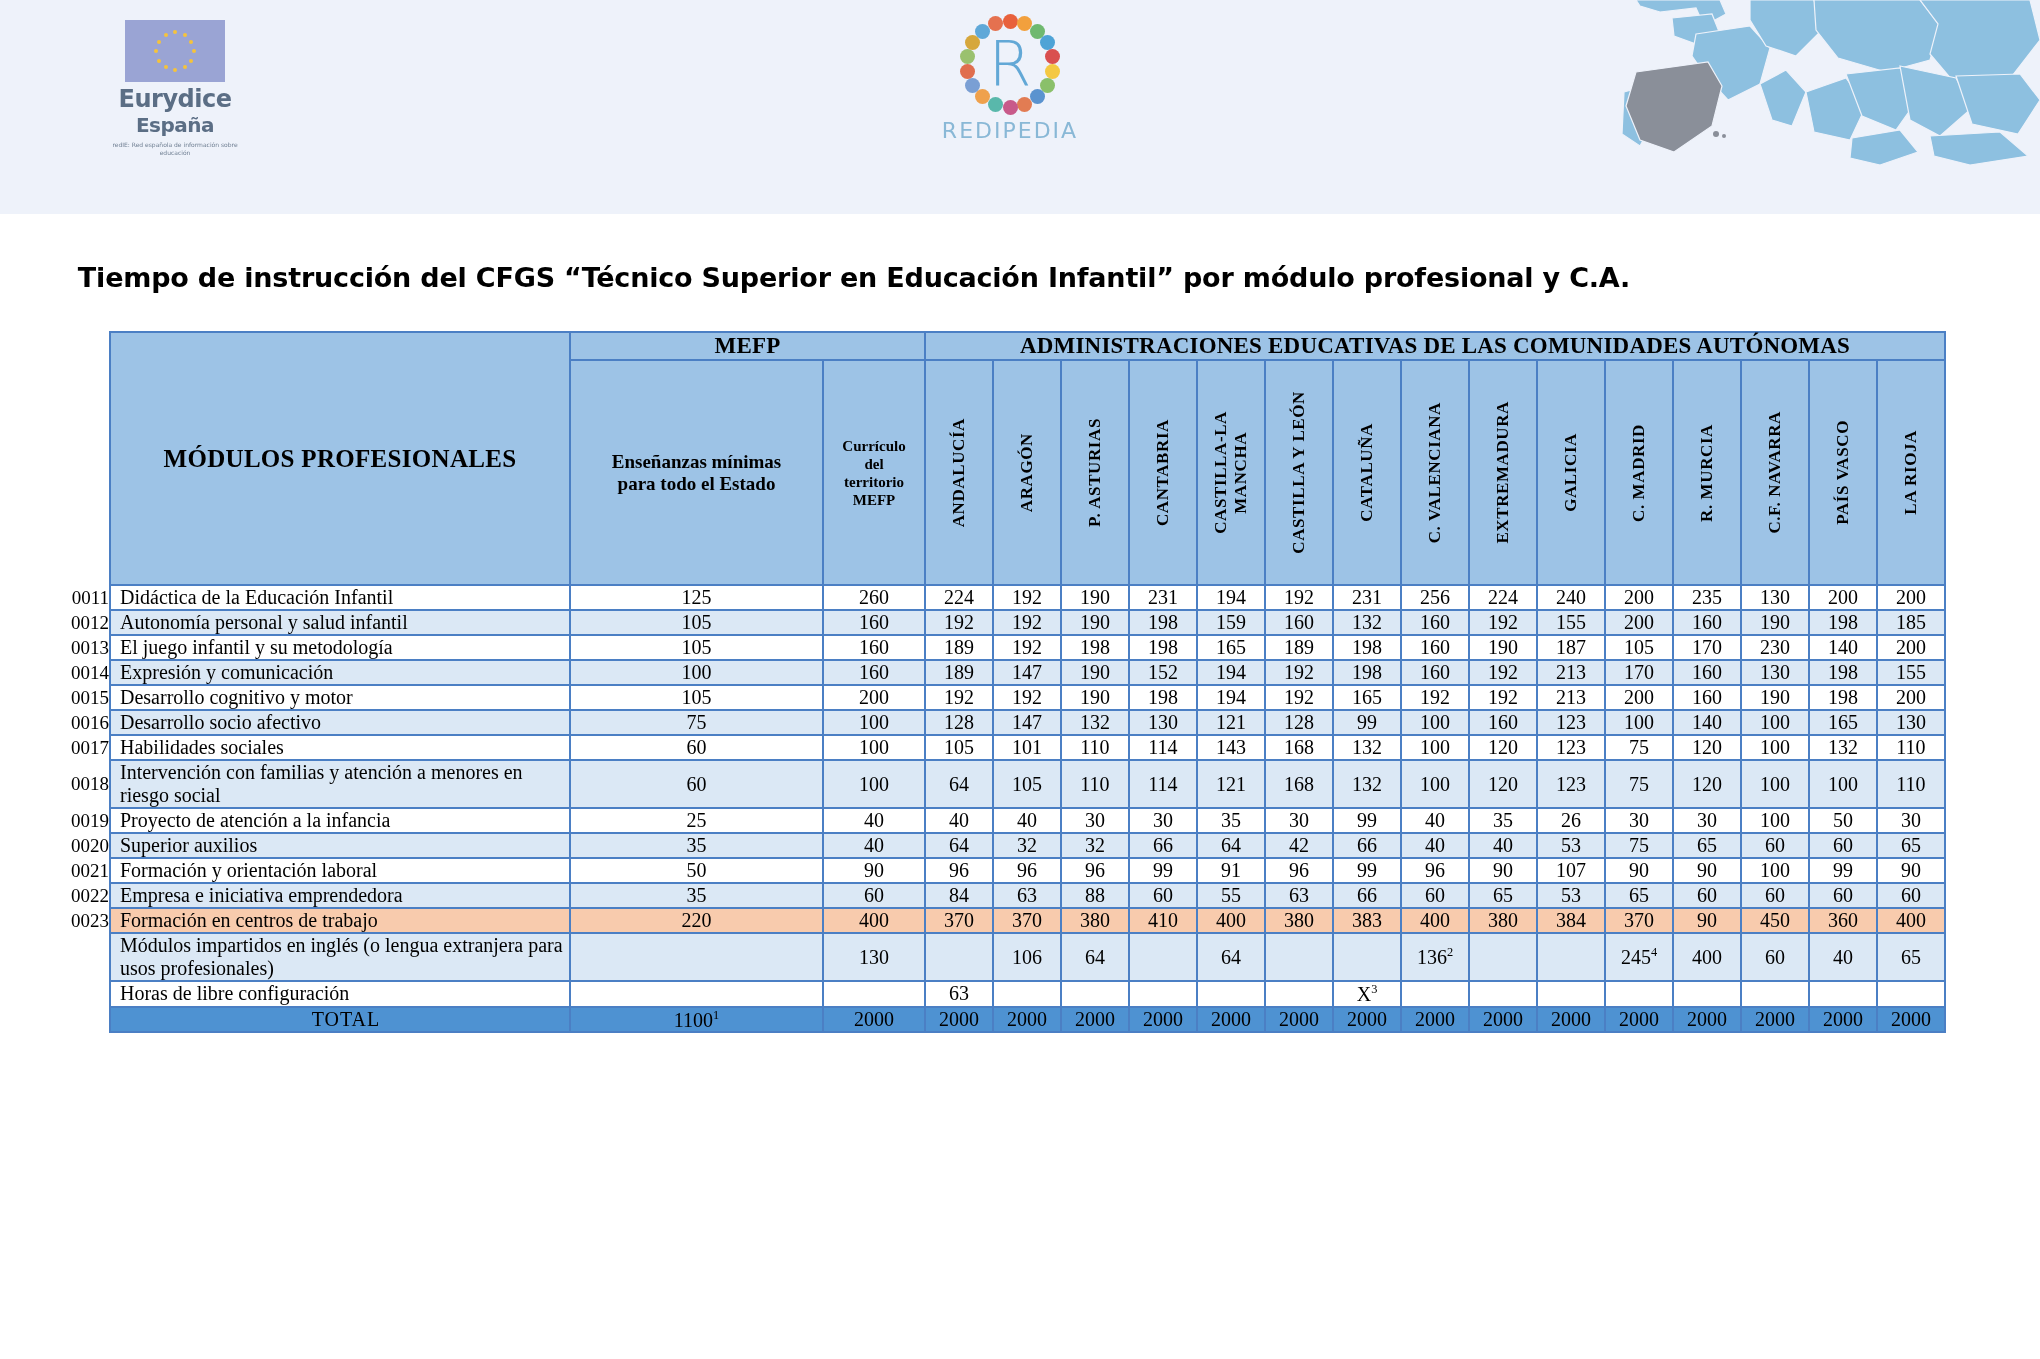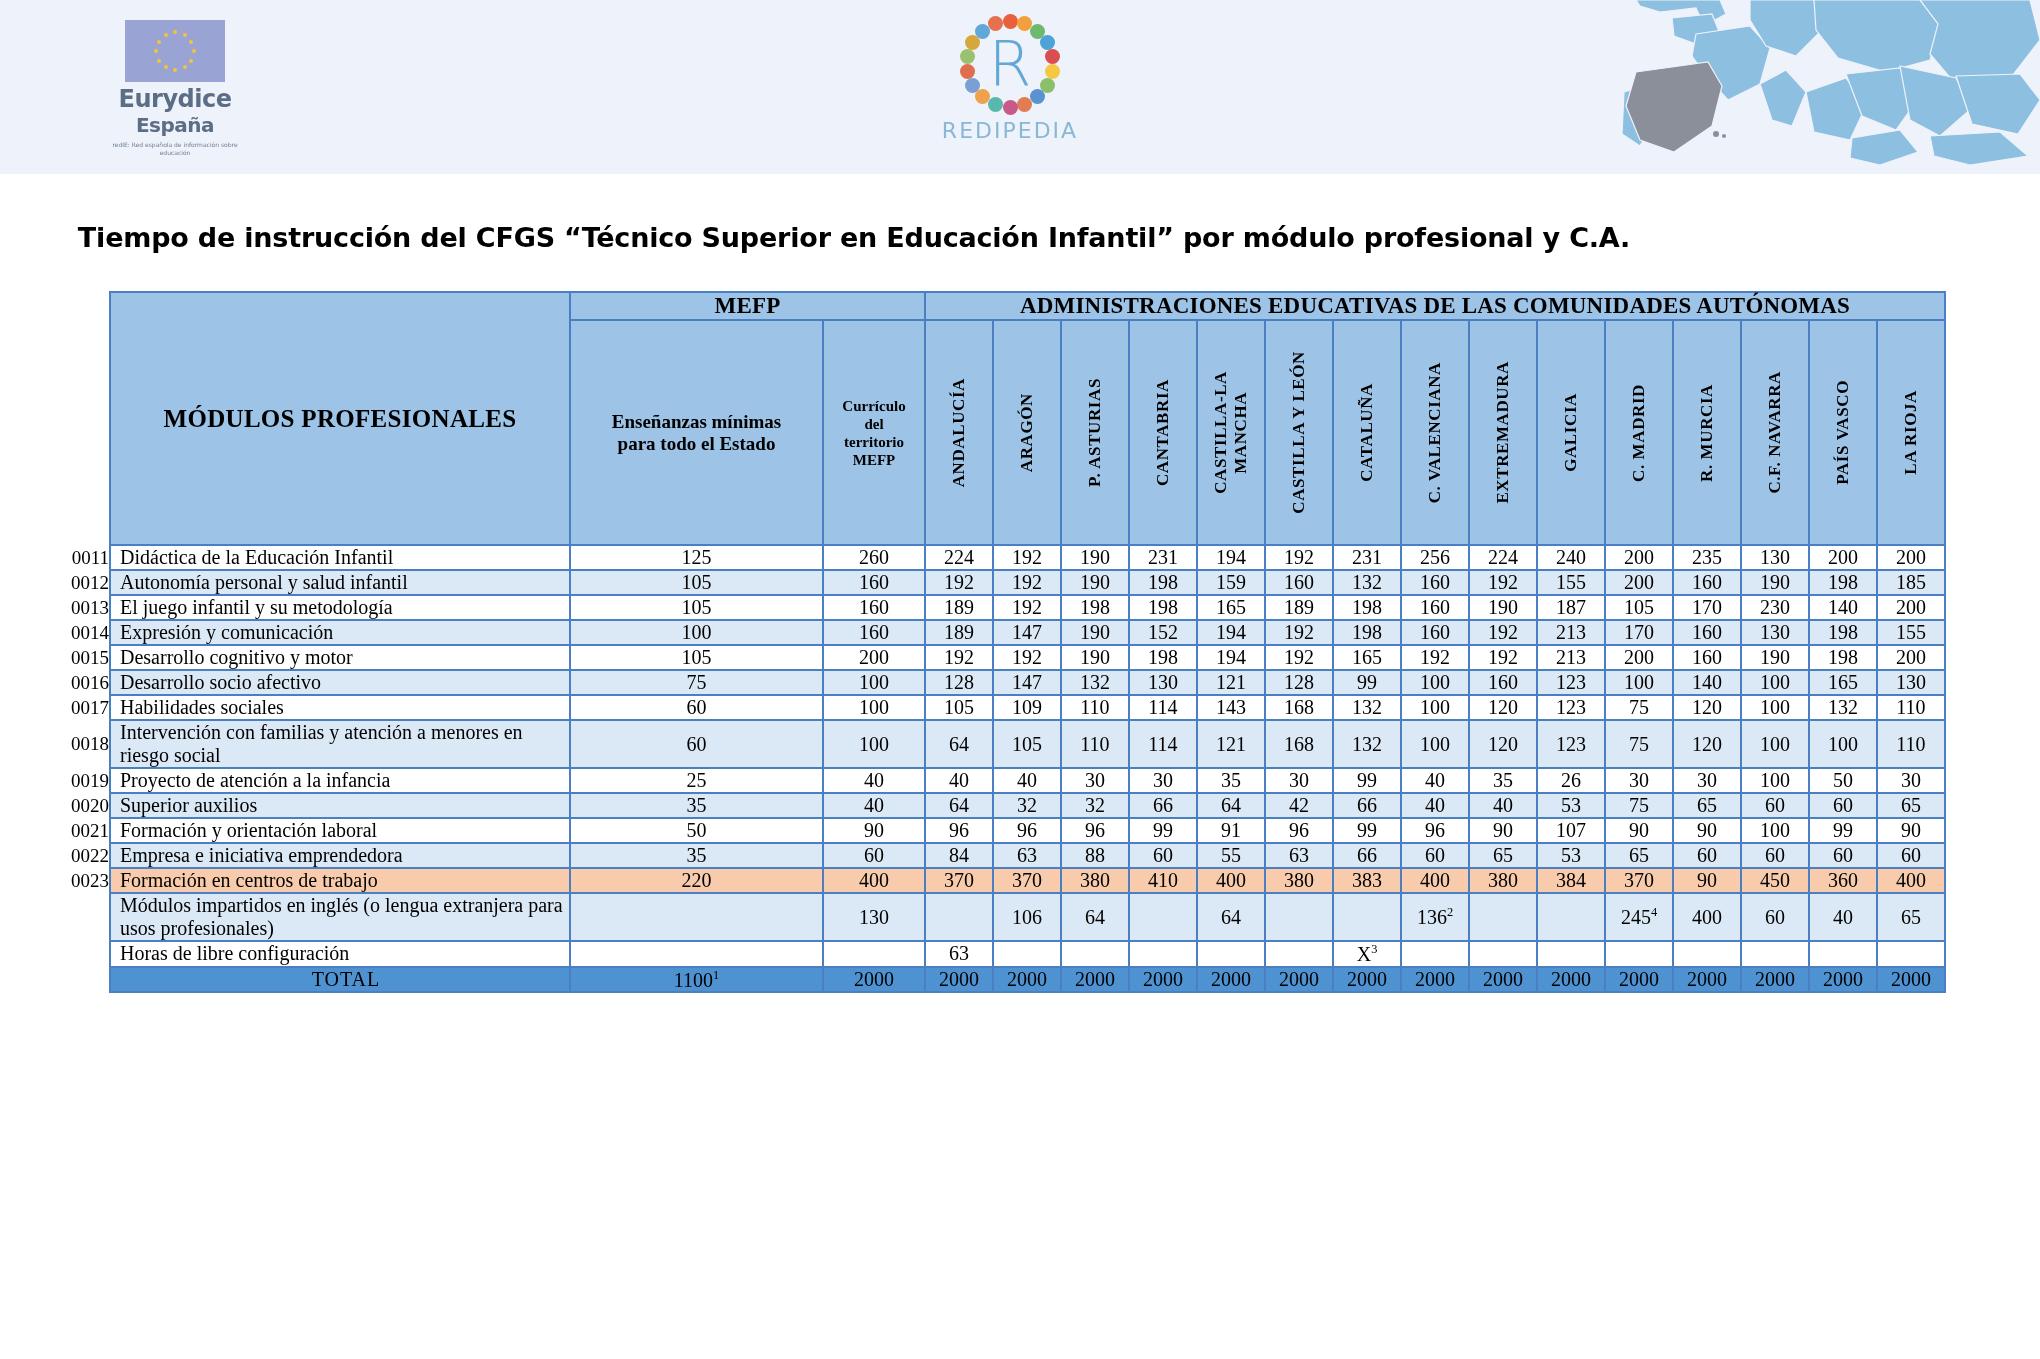--- a/index.html
+++ b/index.html
@@ -7,21 +7,21 @@
   body {
     width:2040px; height:1359px;
     background:#ffffff;
     font-family:"Liberation Serif", serif;
     overflow:hidden;
   }
 
   
   #banner{
     position:relative;
-    width:2040px; height:174px;
+    width:2040px; height:214px;
     background:#eef2fa;
     overflow:hidden;
     padding-left:46px;
   }
   #eurydice-logo{
     position:absolute; left:110px; top:20px;
     width:130px; text-align:center;
   }
   #eu-flag{
     width:100px; height:62px; margin:0 auto;
@@ -397,21 +397,21 @@
           <td class="num">100</td>
           <td class="num">165</td>
           <td class="num">130</td>
         </tr>
         <tr class="r-white">
           <td class="codecell">0017</td>
           <td class="rowlabel">Habilidades sociales</td>
           <td class="num">60</td>
           <td class="num">100</td>
           <td class="num">105</td>
-          <td class="num">109</td>
+          <td class="num">101</td>
           <td class="num">110</td>
           <td class="num">114</td>
           <td class="num">143</td>
           <td class="num">168</td>
           <td class="num">132</td>
           <td class="num">100</td>
           <td class="num">120</td>
           <td class="num">123</td>
           <td class="num">75</td>
           <td class="num">120</td>

